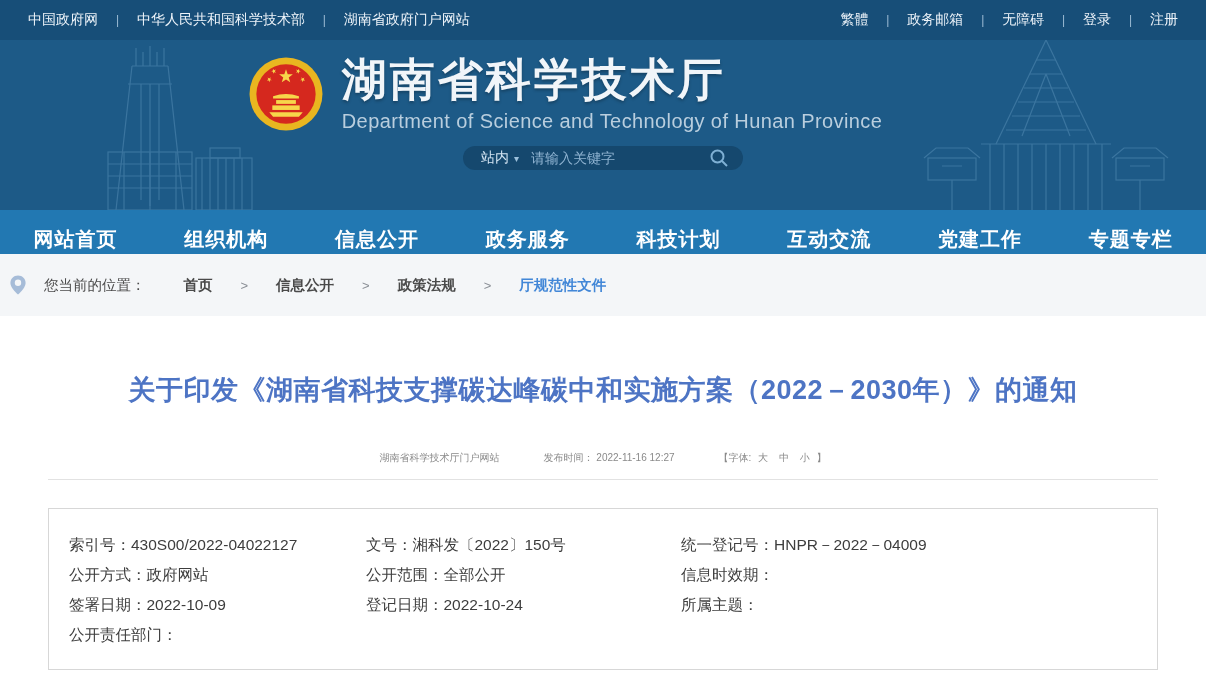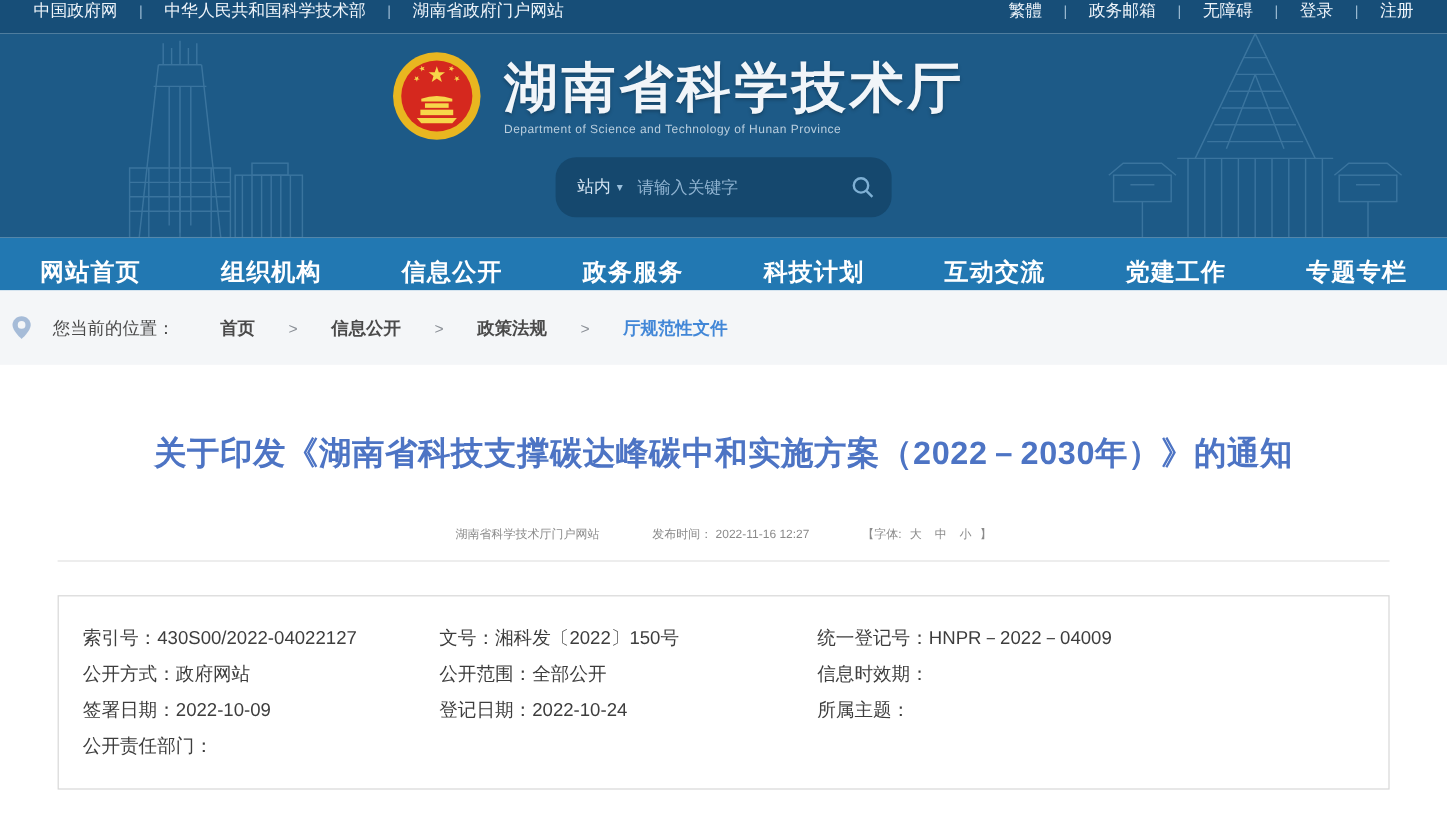--- a/index.html
+++ b/index.html
@@ -1,37 +1,37 @@
 <!DOCTYPE html>
 <html><head>
 <meta charset="utf-8">
 <style>
   * { margin:0; padding:0; box-sizing:border-box; }
   html,body { width:1206px; height:684px; overflow:hidden; background:#fff;
     font-family:"Liberation Sans","DejaVu Sans",sans-serif; }
 
   
-  .topbar { height:28px; background:#174e78; color:#eaf2f8; font-size:14px;
-    display:flex; align-items:flex-start; justify-content:space-between; padding:0 28px; }
+  .topbar { height:40px; background:#174e78; color:#eaf2f8; font-size:14px;
+    display:flex; align-items:center; justify-content:space-between; padding:0 28px; }
   .topbar a { color:#eef4fa; text-decoration:none; }
   .tb-sep { color:#9dbcd4; margin:0 14px; font-size:12px; }
 
   
   .header { height:170px; background:#1d5a87; position:relative; overflow:hidden; }
   .bldg { position:absolute; top:0; opacity:.38; pointer-events:none; }
   .bldg-left { left:20px; }
   .bldg-right { right:0; }
   .brand { position:relative; display:flex; align-items:center; justify-content:center;
     padding-top:14px; transform:translateX(-38px); }
   .emblem { width:76px; height:76px; margin-right:18px; flex:0 0 auto; }
   .site-name { font-size:45px; font-weight:700; color:#f1f5f9; letter-spacing:3px;
     line-height:52px; text-shadow:0 2px 3px rgba(0,0,0,.25); }
-  .site-name-en { font-size:10px; color:#b9cede; letter-spacing:.4px; margin-top:4px; }
-
-  .search { position:relative; width:280px; height:50px; margin:13px auto 0;
+  .site-name-en { font-size:20px; color:#b9cede; letter-spacing:.4px; margin-top:4px; }
+
+  .search { position:relative; width:280px; height:24px; margin:13px auto 0;
     background:#15486e; border-radius:17px; display:flex; align-items:center;
     padding:0 14px 0 18px; }
   .search .scope { color:#d3e4f2; font-size:14px; display:flex; align-items:center;
     cursor:pointer; flex:0 0 auto; }
   .search .caret { font-size:10px; margin-left:5px; color:#9cc0dc; }
   .search input { flex:1; background:transparent; border:none; outline:none;
     color:#d9e8f4; font-size:14px; margin-left:12px; min-width:0; }
   .search input::placeholder { color:#8fb3d1; }
   .search-btn { background:none; border:none; cursor:pointer; display:flex; padding:0; }
 

